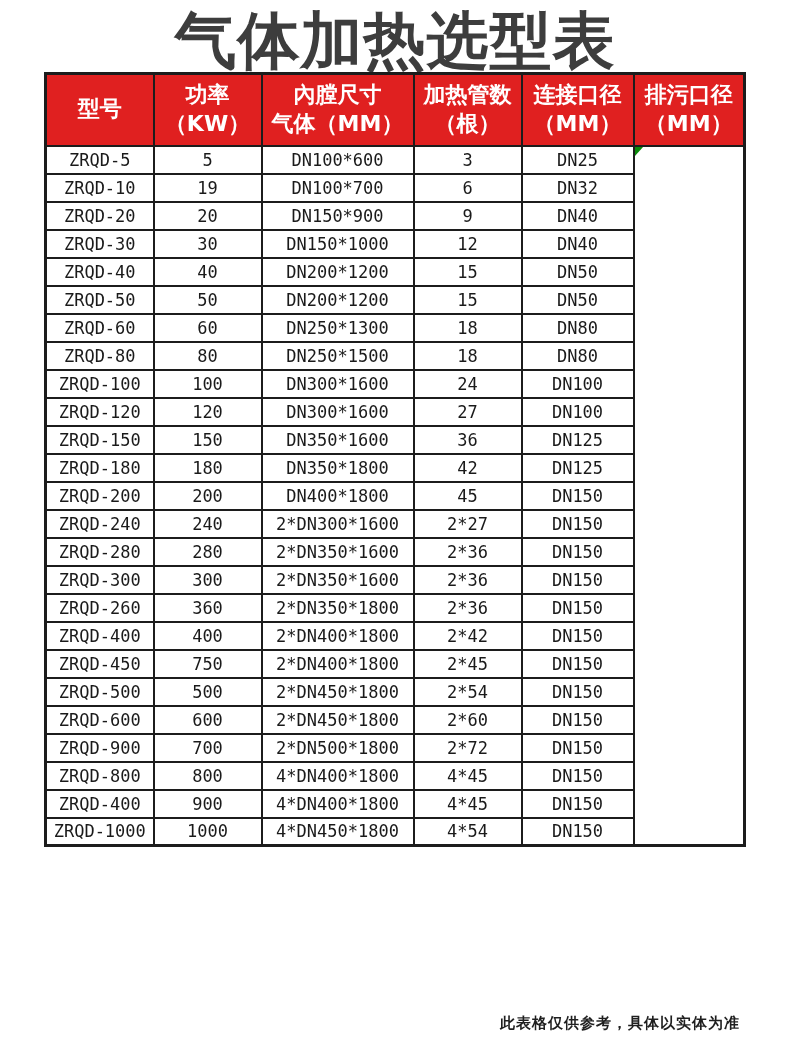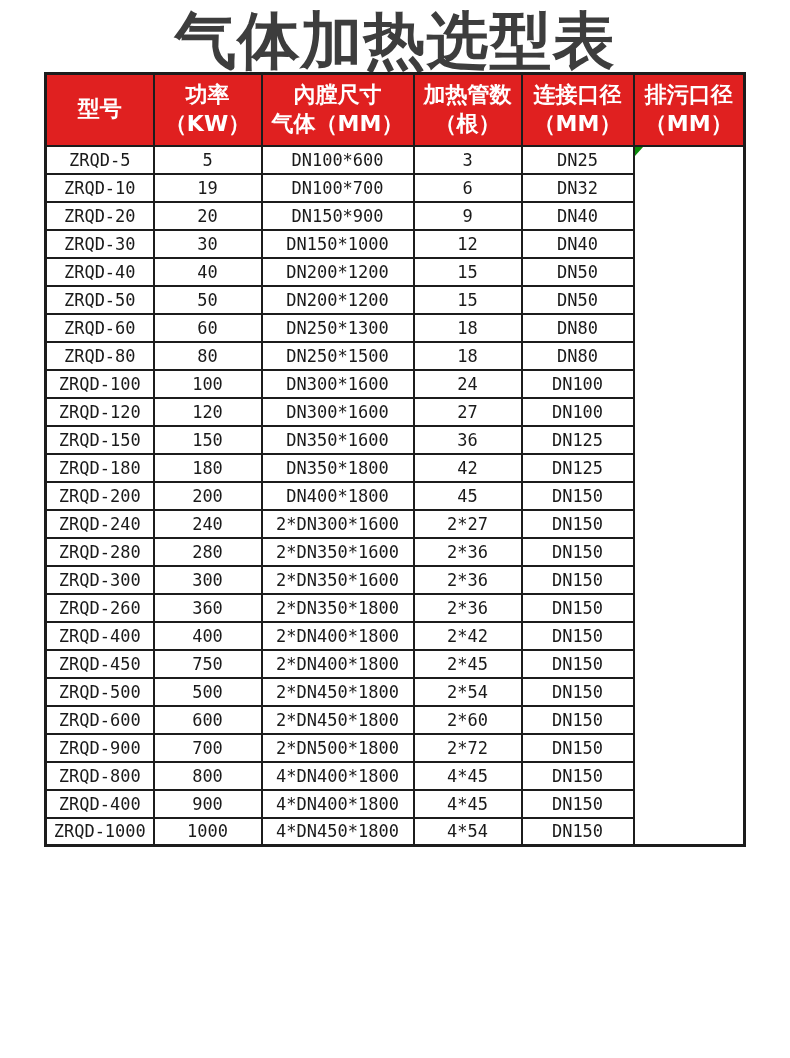--- a/index.html
+++ b/index.html
@@ -310,14 +310,15 @@
         <tr>
           <td>ZRQD-1000</td>
           <td>1000</td>
           <td>4*DN450*1800</td>
           <td>4*54</td>
           <td>DN150</td>
         </tr>
       </tbody>
   </table>
 
+  <div class="footnote">此表格仅供参考，具体以实体为准</div>
 
 </div>
 
 </body></html>

